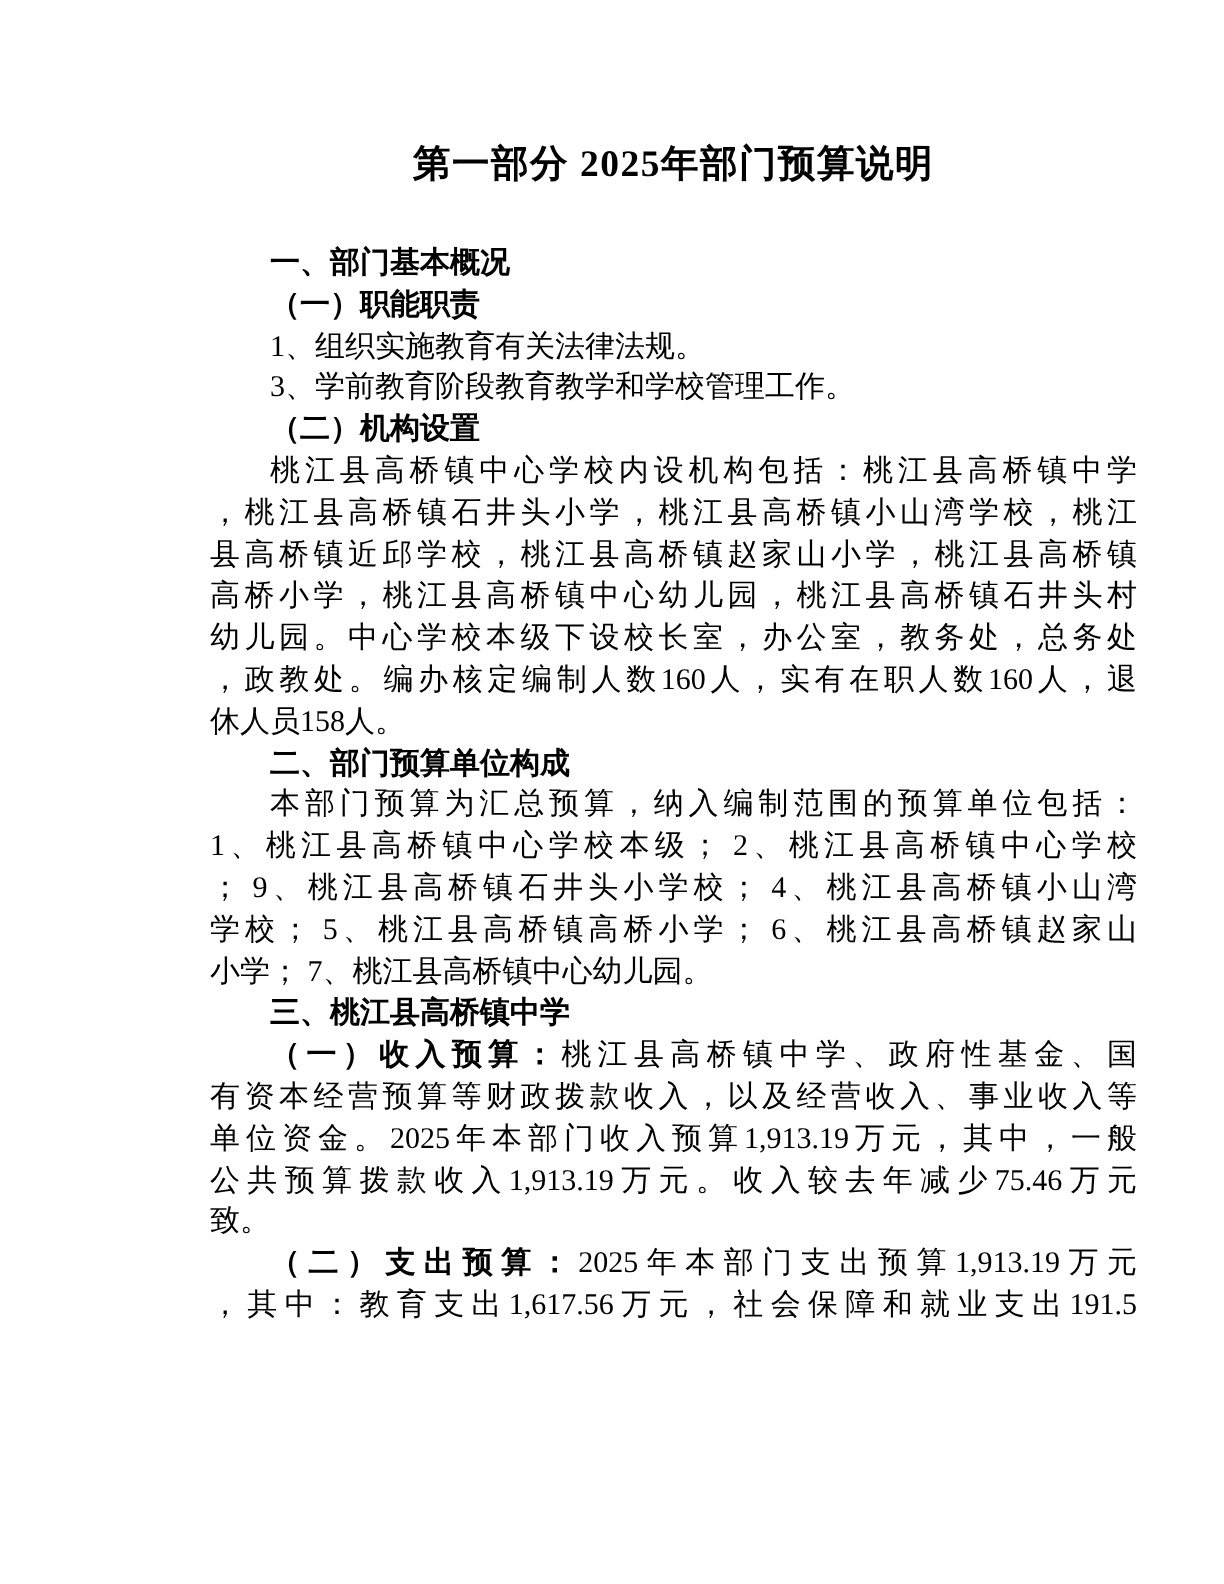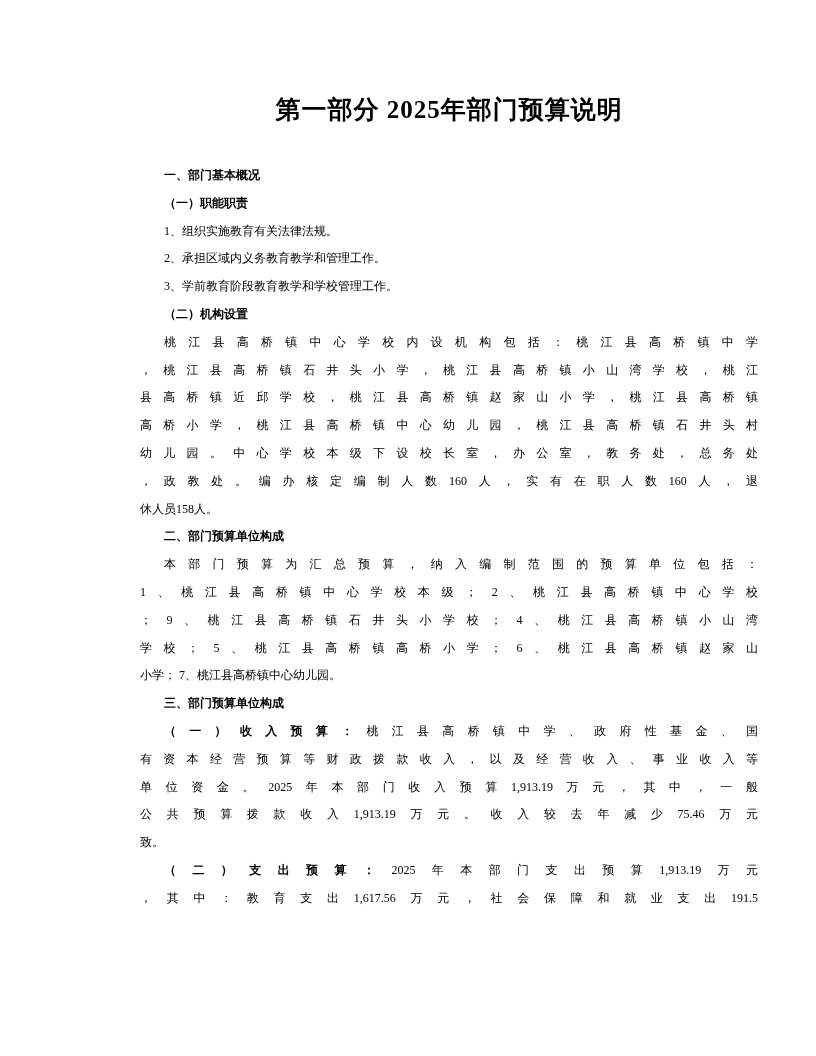--- a/index.html
+++ b/index.html
@@ -23,21 +23,21 @@
   .doc-title {
     font-size: 25px;
     font-weight: bold;
     line-height: 32px;
     text-align: center;
     letter-spacing: 1px;
     margin: 0 0 36px 0;
     white-space: nowrap;
   }
   .line {
-    font-size: 12px;
+    font-size: 20px;
     line-height: 27.8px;
     height: 27.8px;
     overflow: visible;
   }
   .heading {
     font-weight: bold;
   }
   .indent {
     text-indent: 2em;
   }
@@ -55,42 +55,41 @@
 <body>
 
 <div class="content">
 
   <div class="doc-title">第一部分 2025年部门预算说明</div>
 
   <div class="line heading indent">一、部门基本概况</div>
   <div class="line heading indent">（一）职能职责</div>
 
   <div class="line indent">1、组织实施教育有关法律法规。</div>
-  <div class="line indent">2、承担区域内义务教育教学和管理工作。</div>
   <div class="line indent">3、学前教育阶段教育教学和学校管理工作。</div>
 
   <div class="line heading indent">（二）机构设置</div>
 
   <div class="line indent fill">桃江县高桥镇中心学校内设机构包括：桃江县高桥镇中学</div>
   <div class="line fill">，桃江县高桥镇石井头小学，桃江县高桥镇小山湾学校，桃江</div>
   <div class="line fill">县高桥镇近邱学校，桃江县高桥镇赵家山小学，桃江县高桥镇</div>
   <div class="line fill">高桥小学，桃江县高桥镇中心幼儿园，桃江县高桥镇石井头村</div>
   <div class="line fill">幼儿园。中心学校本级下设校长室，办公室，教务处，总务处</div>
   <div class="line fill">，政教处。编办核定编制人数160人，实有在职人数160人，退</div>
   <div class="line">休人员158人。</div>
 
   <div class="line heading indent">二、部门预算单位构成</div>
 
   <div class="line indent fill">本部门预算为汇总预算，纳入编制范围的预算单位包括：</div>
   <div class="line fill">1、桃江县高桥镇中心学校本级； 2、桃江县高桥镇中心学校</div>
   <div class="line fill">； 9、桃江县高桥镇石井头小学校； 4、桃江县高桥镇小山湾</div>
   <div class="line fill">学校； 5、桃江县高桥镇高桥小学； 6、桃江县高桥镇赵家山</div>
   <div class="line">小学； 7、桃江县高桥镇中心幼儿园。</div>
 
-  <div class="line heading indent">三、部门预算单位构成</div>
+  <div class="line heading indent">三、桃江县高桥镇中学</div>
 
   <div class="line indent fill"><span class="lead">（一）收入预算：</span><span>桃江县高桥镇中学、政府性基金、国</span></div>
   <div class="line fill">有资本经营预算等财政拨款收入，以及经营收入、事业收入等</div>
   <div class="line fill">单位资金。2025年本部门收入预算1,913.19万元，其中，一般</div>
   <div class="line fill">公共预算拨款收入1,913.19万元。收入较去年减少75.46万元</div>
   <div class="line">致。</div>
 
   <div class="line indent fill"><span class="lead">（二）支出预算：</span><span>2025年本部门支出预算1,913.19万元</span></div>
   <div class="line fill">，其中：教育支出1,617.56万元，社会保障和就业支出191.5</div>
 

